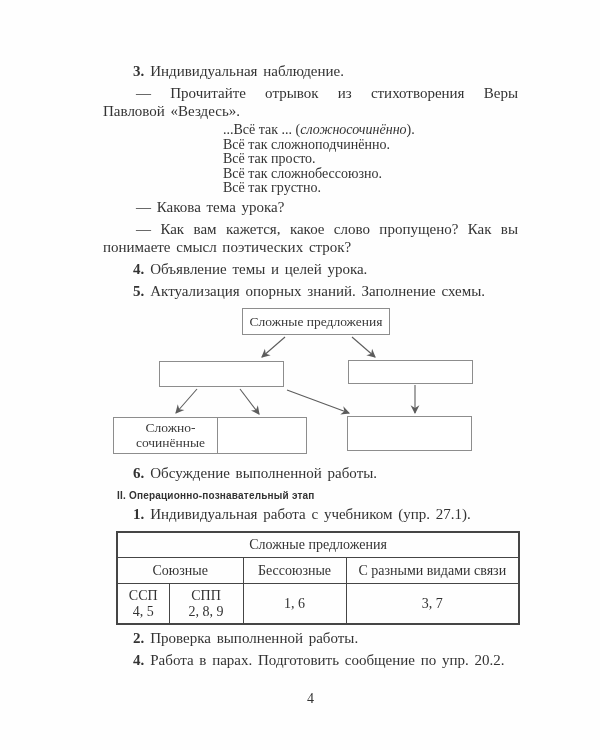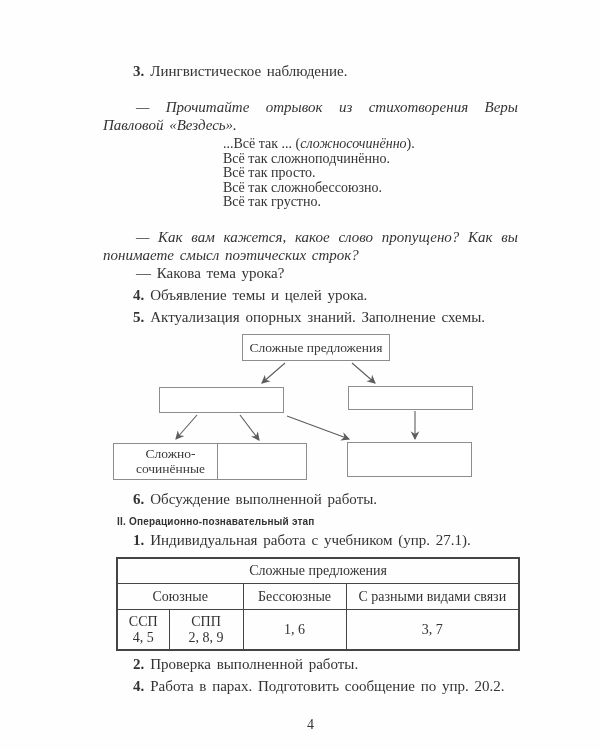--- a/index.html
+++ b/index.html
@@ -29,21 +29,21 @@
     padding-left: 30px;
     margin-top: 5px;
     word-spacing: 2px;
   }
   .poem {
     margin: 3px 0 2px 120px;
     font-size: 14px;
     line-height: 14.5px;
   }
   .poem .it { font-style: italic; }
-  .q-block { margin-top: 18px; font-style: italic; }
+  .q-block { margin-top: 4px; }
   .stage-heading {
     font-family: "Liberation Sans", sans-serif;
     font-weight: bold;
     font-size: 10px;
     margin: 8px 0 2px 14px;
     letter-spacing: 0.2px;
   }
   
   .scheme {
     position: relative;
@@ -87,34 +87,34 @@
     text-align: center;
     font-size: 14px;
     margin-top: 22px;
   }
 </style>
 </head>
 <body>
 
 <div class="content">
 
-  <p class="list-item"><span class="num">3.</span><span>Лингвистическое наблюдение.</span></p>
+  <p class="list-item"><span class="num">3.</span><span>Индивидуальная наблюдение.</span></p>
 
   <p class="body-line indent q-block">— Прочитайте отрывок из стихотворения Веры Павловой «Вездесь».</p>
 
   <div class="poem">
     <div><span>...Всё так ... (</span><span class="it">сложносочинённо</span><span>).</span></div>
     <div>Всё так сложноподчинённо.</div>
     <div>Всё так просто.</div>
     <div>Всё так сложнобессоюзно.</div>
     <div>Всё так грустно.</div>
   </div>
 
+  <p class="body-line indent">— Какова тема урока?</p>
   <p class="body-line indent q-block">— Как вам кажется, какое слово пропущено? Как вы понимаете смысл поэтических строк?</p>
-  <p class="body-line indent">— Какова тема урока?</p>
 
   <p class="list-item"><span class="num">4.</span><span>Объявление темы и целей урока.</span></p>
   <p class="list-item"><span class="num">5.</span><span>Актуализация опорных знаний. Заполнение схемы.</span></p>
 
   <div class="scheme">
     <svg width="600" height="154">
       <defs>
         <marker id="ah" markerWidth="9" markerHeight="9" refX="7" refY="4.5" orient="auto">
           <path d="M0,0.5 L8,4.5 L0,8.5 L2.5,4.5 Z" fill="#5c5c5c"></path>
         </marker>

